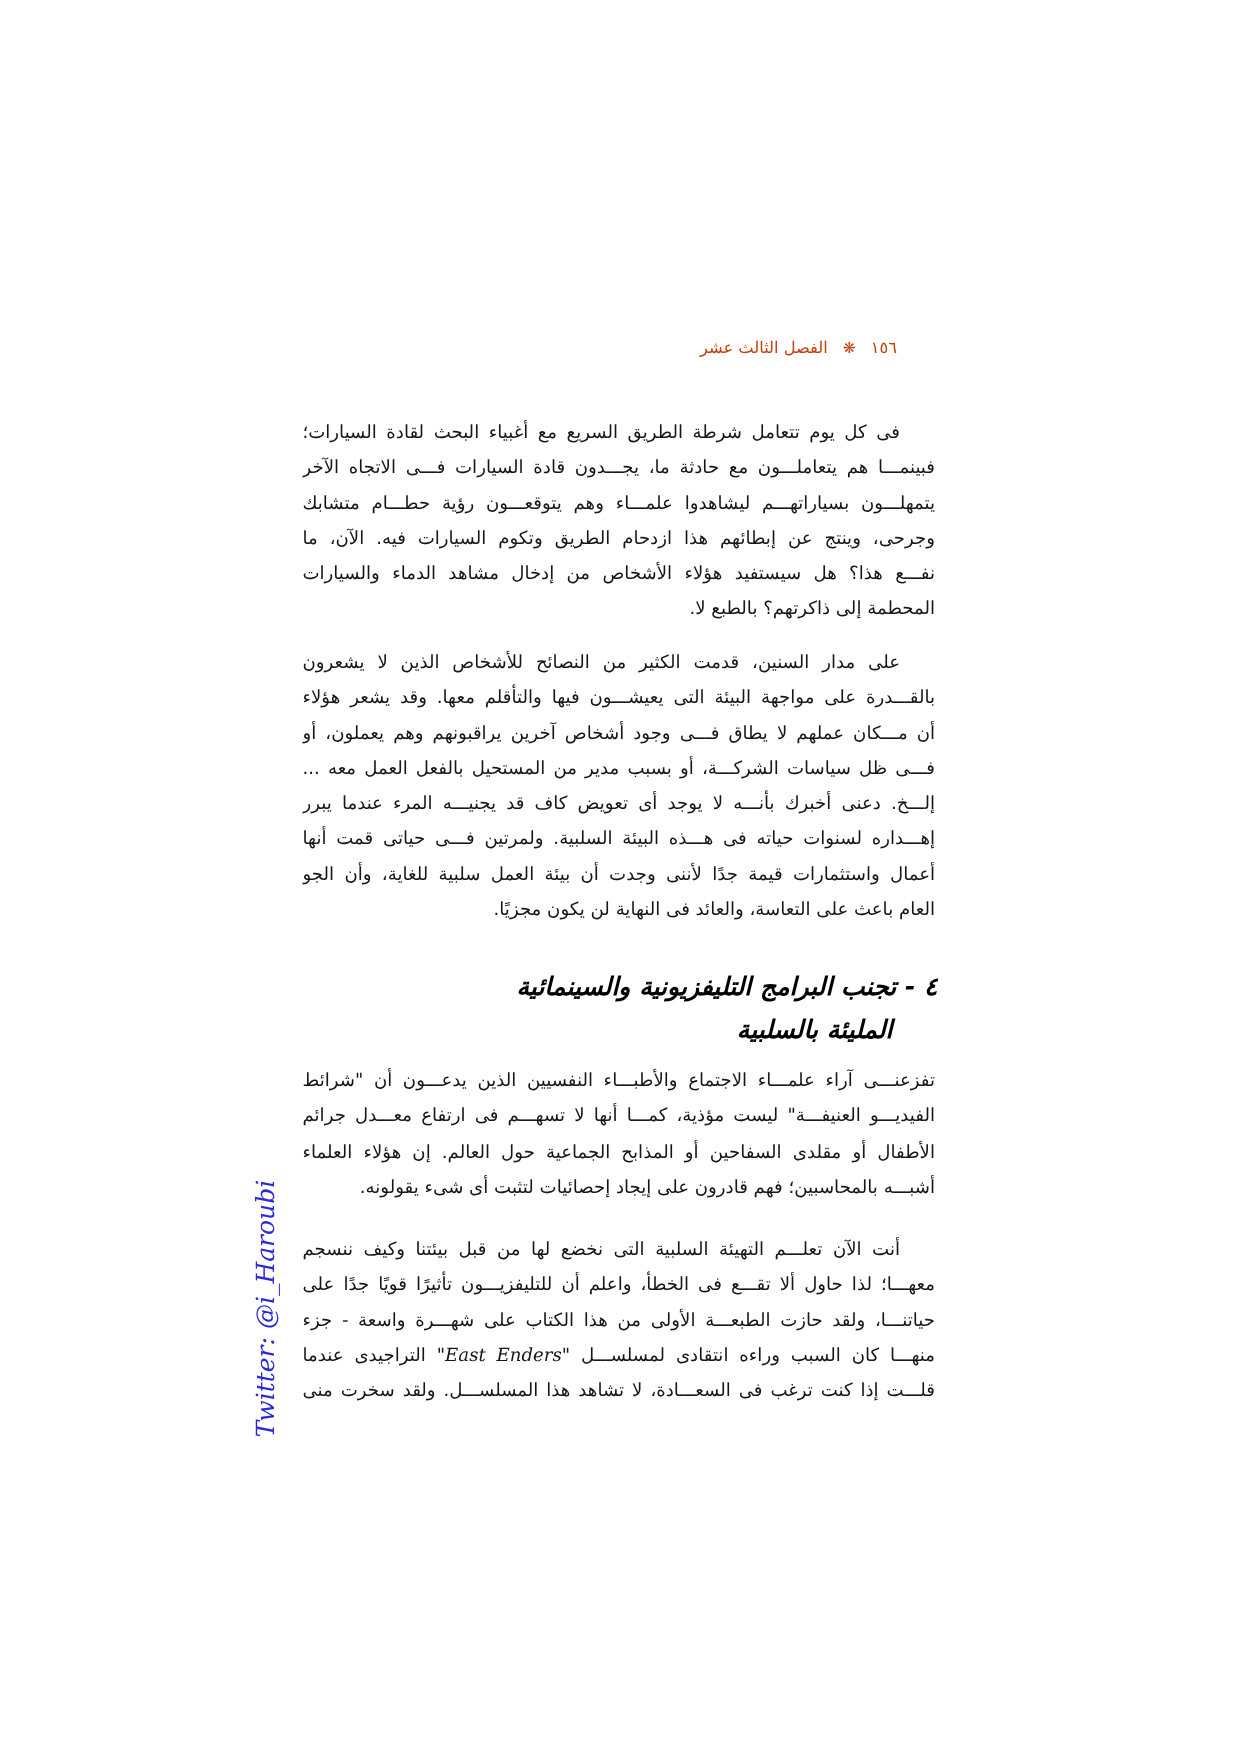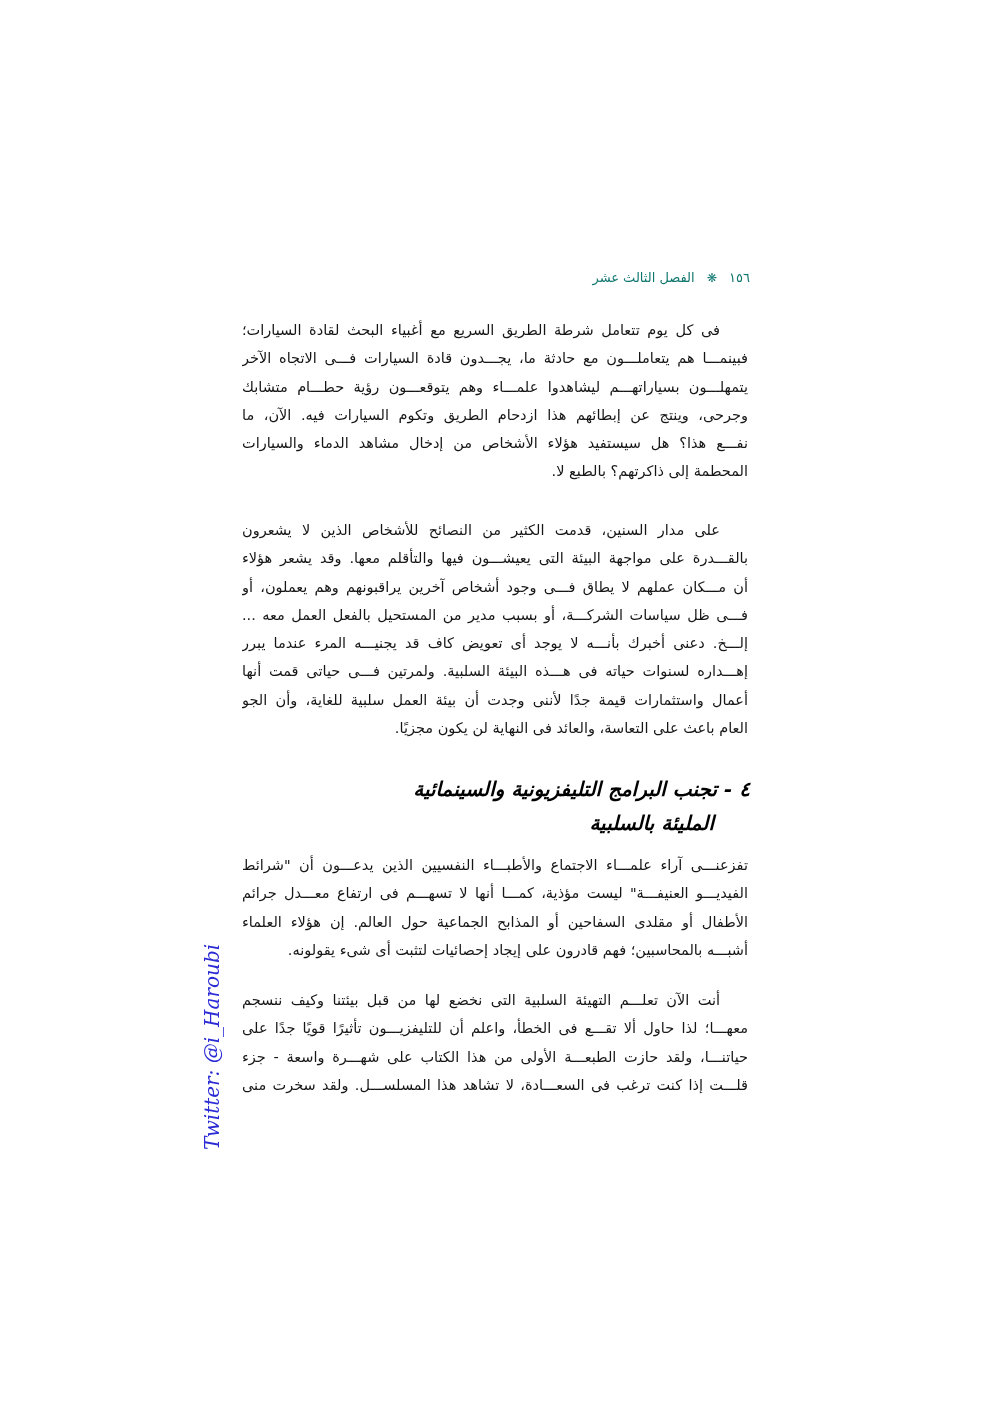--- a/index.html
+++ b/index.html
@@ -19,25 +19,25 @@
       position: absolute;
       left: 0; top: 0;
       width: 992px; height: 1403px;
     }
     .running-header {
       position: absolute;
       top: 268px;
       left: 560px;
       width: 190px;
       direction: rtl;
-      text-align: right;
+      text-align: left;
       font-size: 13px;
       line-height: 20px;
       white-space: nowrap;
-      color: #0f766e;
+      color: #c2410c;
     }
     .running-header .page-num { margin-left: 8px; }
     .running-header .ornament { margin-left: 8px; font-size: 12px; }
     .block {
       position: absolute;
       left: 242px;
       width: 506px;
       direction: rtl;
       text-align: justify;
       text-align-last: right;
@@ -52,21 +52,21 @@
       text-align: justify;
       text-align-last: justify;
       overflow: hidden;
     }
     .block .line.last {
       text-align-last: right;
     }
     .block .line.first {
       padding-right: 28px;
     }
-    #para1 { top: 316px; }
+    #para1 { top: 332px; }
     #para2 { top: 516px; }
     #para3 { top: 851px; }
     #para4 { top: 986px; }
     .heading {
       position: absolute;
       left: 330px;
       width: 420px;
       top: 772px;
       direction: rtl;
       text-align: right;
@@ -141,18 +141,19 @@
     <span class="line">تفزعنـــى آراء علمـــاء الاجتماع والأطبـــاء النفسيين الذين يدعـــون أن "شرائط</span>
     <span class="line">الفيديـــو العنيفـــة" ليست مؤذية، كمـــا أنها لا تسهـــم فى ارتفاع معـــدل جرائم</span>
     <span class="line">الأطفال أو مقلدى السفاحين أو المذابح الجماعية حول العالم. إن هؤلاء العلماء</span>
     <span class="line last">أشبـــه بالمحاسبين؛ فهم قادرون على إيجاد إحصائيات لتثبت أى شىء يقولونه.</span>
   </div>
 
   <div class="block" id="para4">
     <span class="line first">أنت الآن تعلـــم التهيئة السلبية التى نخضع لها من قبل بيئتنا وكيف ننسجم</span>
     <span class="line">معهـــا؛ لذا حاول ألا تقـــع فى الخطأ، واعلم أن للتليفزيـــون تأثيرًا قويًا جدًا على</span>
     <span class="line">حياتنـــا، ولقد حازت الطبعـــة الأولى من هذا الكتاب على شهـــرة واسعة - جزء</span>
+    <span class="line"><span>منهـــا كان السبب وراءه انتقادى لمسلســـل "</span><span class="latin">East Enders</span><span>" التراجيدى عندما</span></span>
     <span class="line">قلـــت إذا كنت ترغب فى السعـــادة، لا تشاهد هذا المسلســـل. ولقد سخرت منى</span>
   </div>
 
   <div class="watermark">Twitter: @i_Haroubi</div>
 
 </div>
 
 </body></html>

